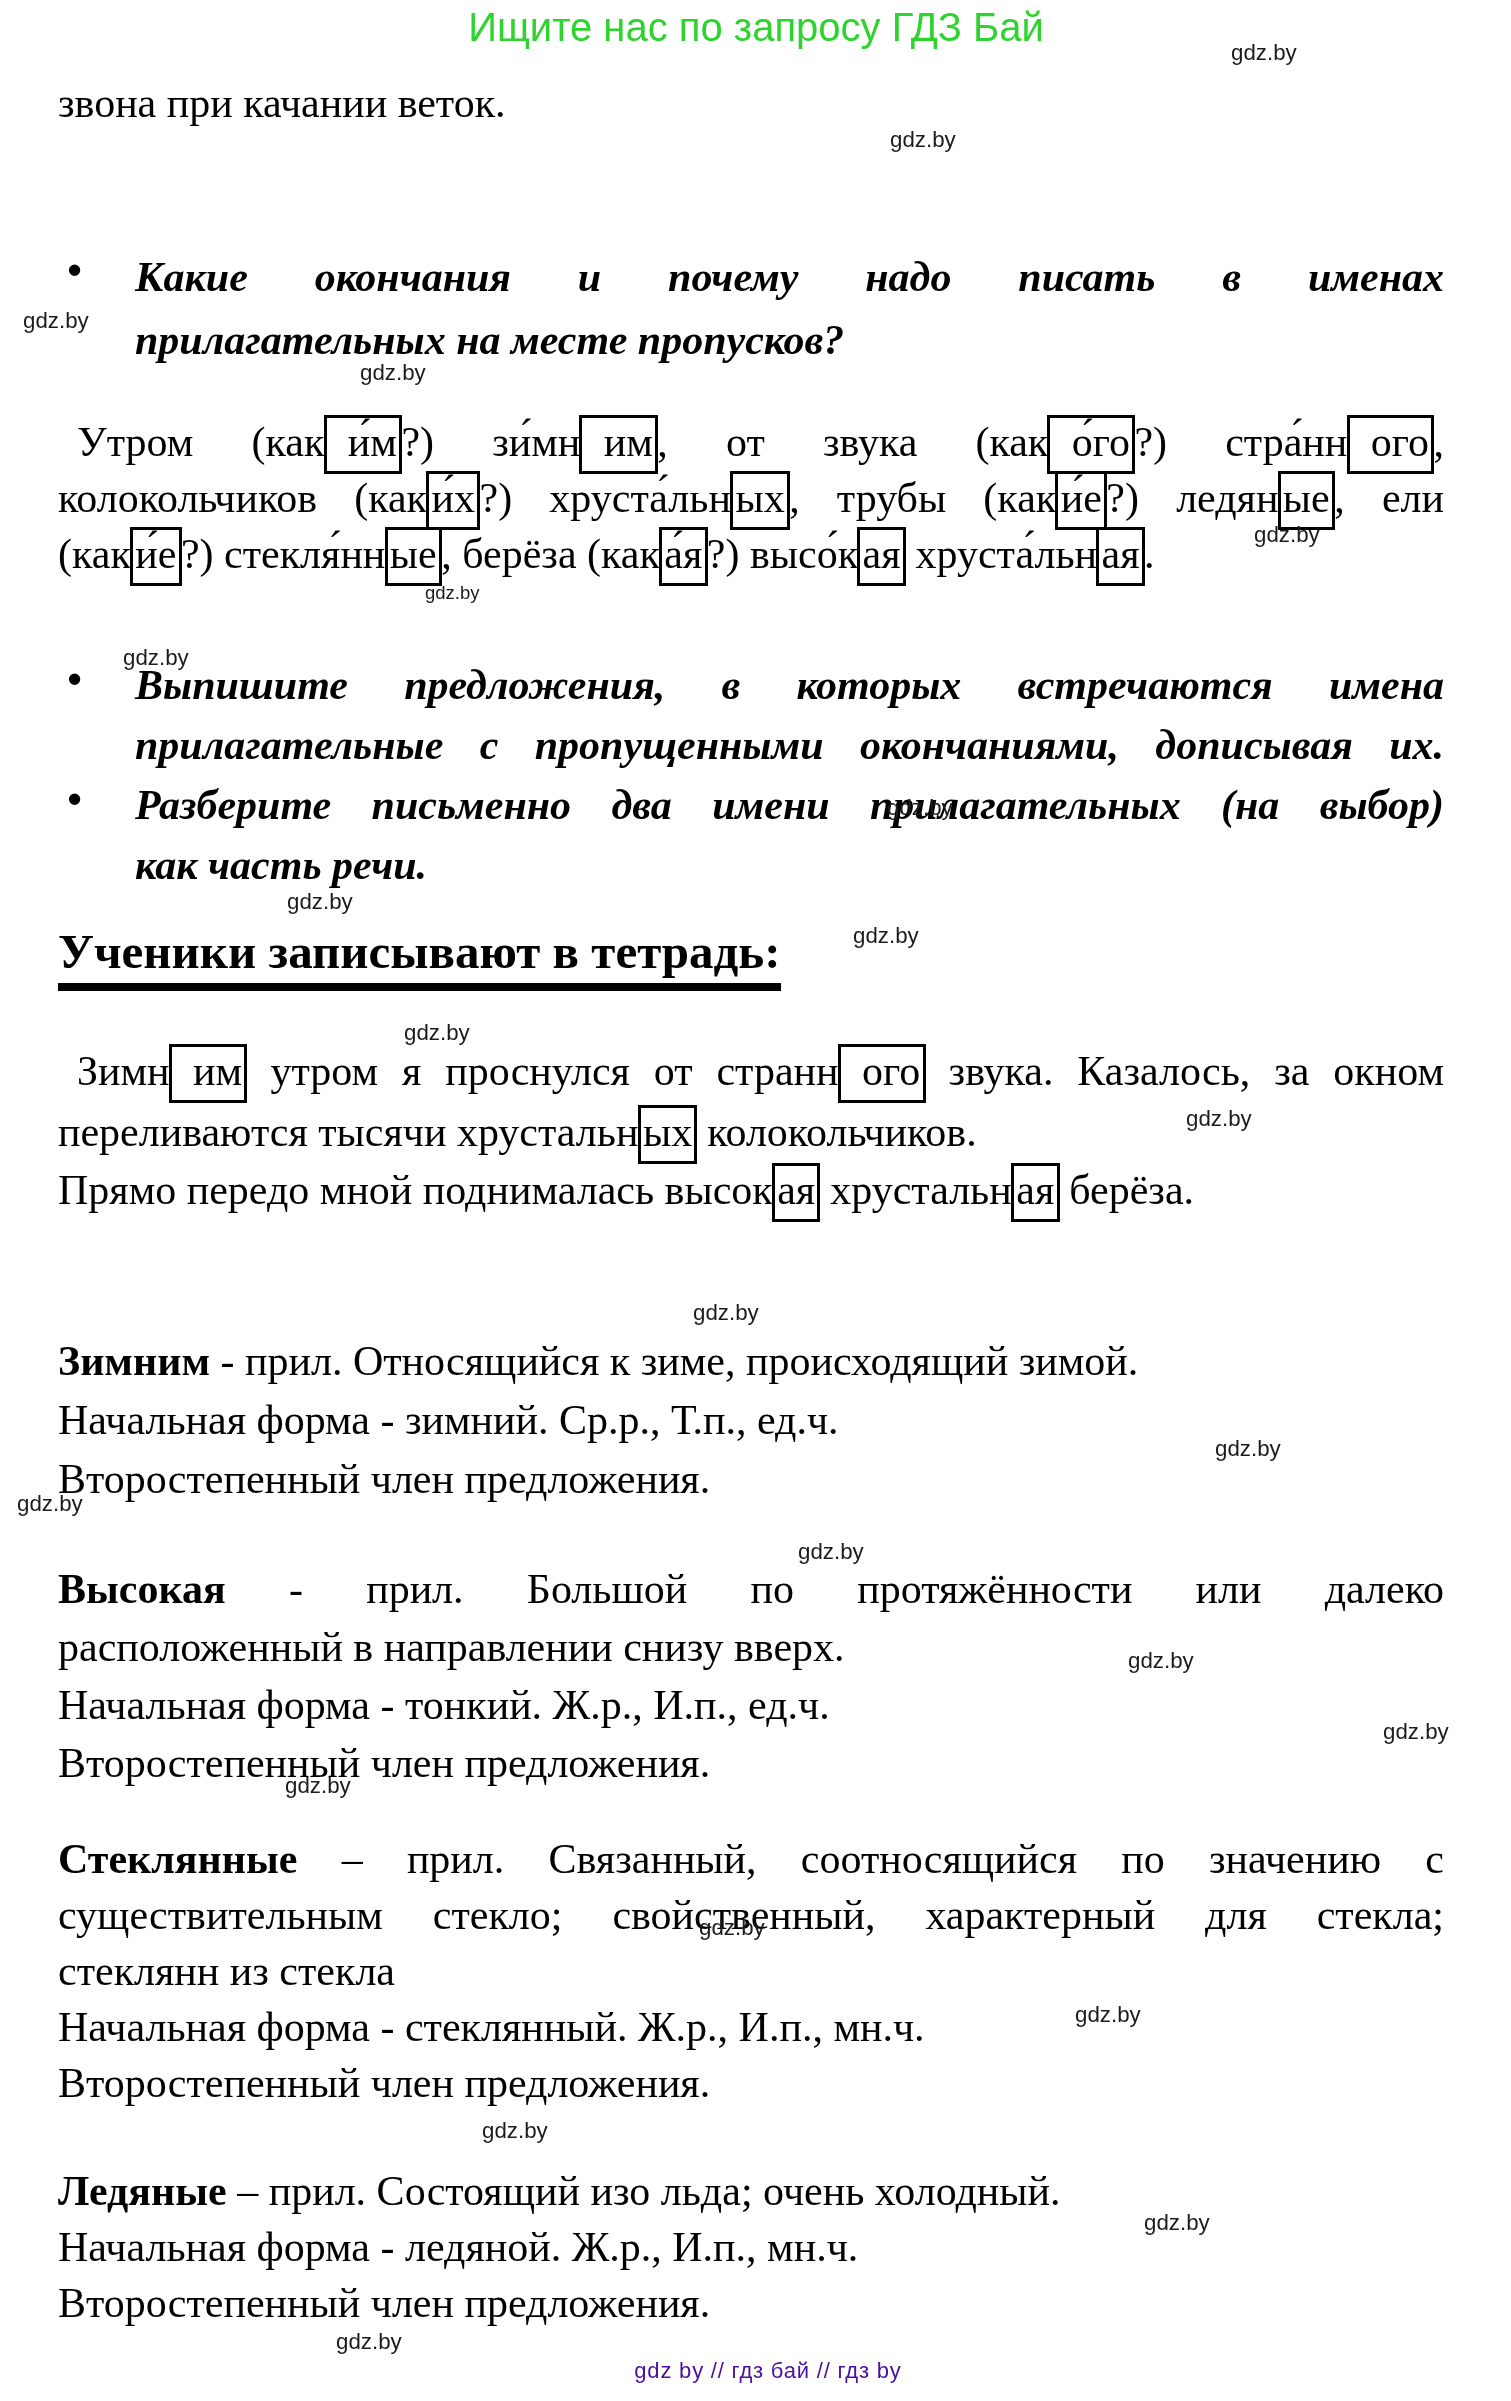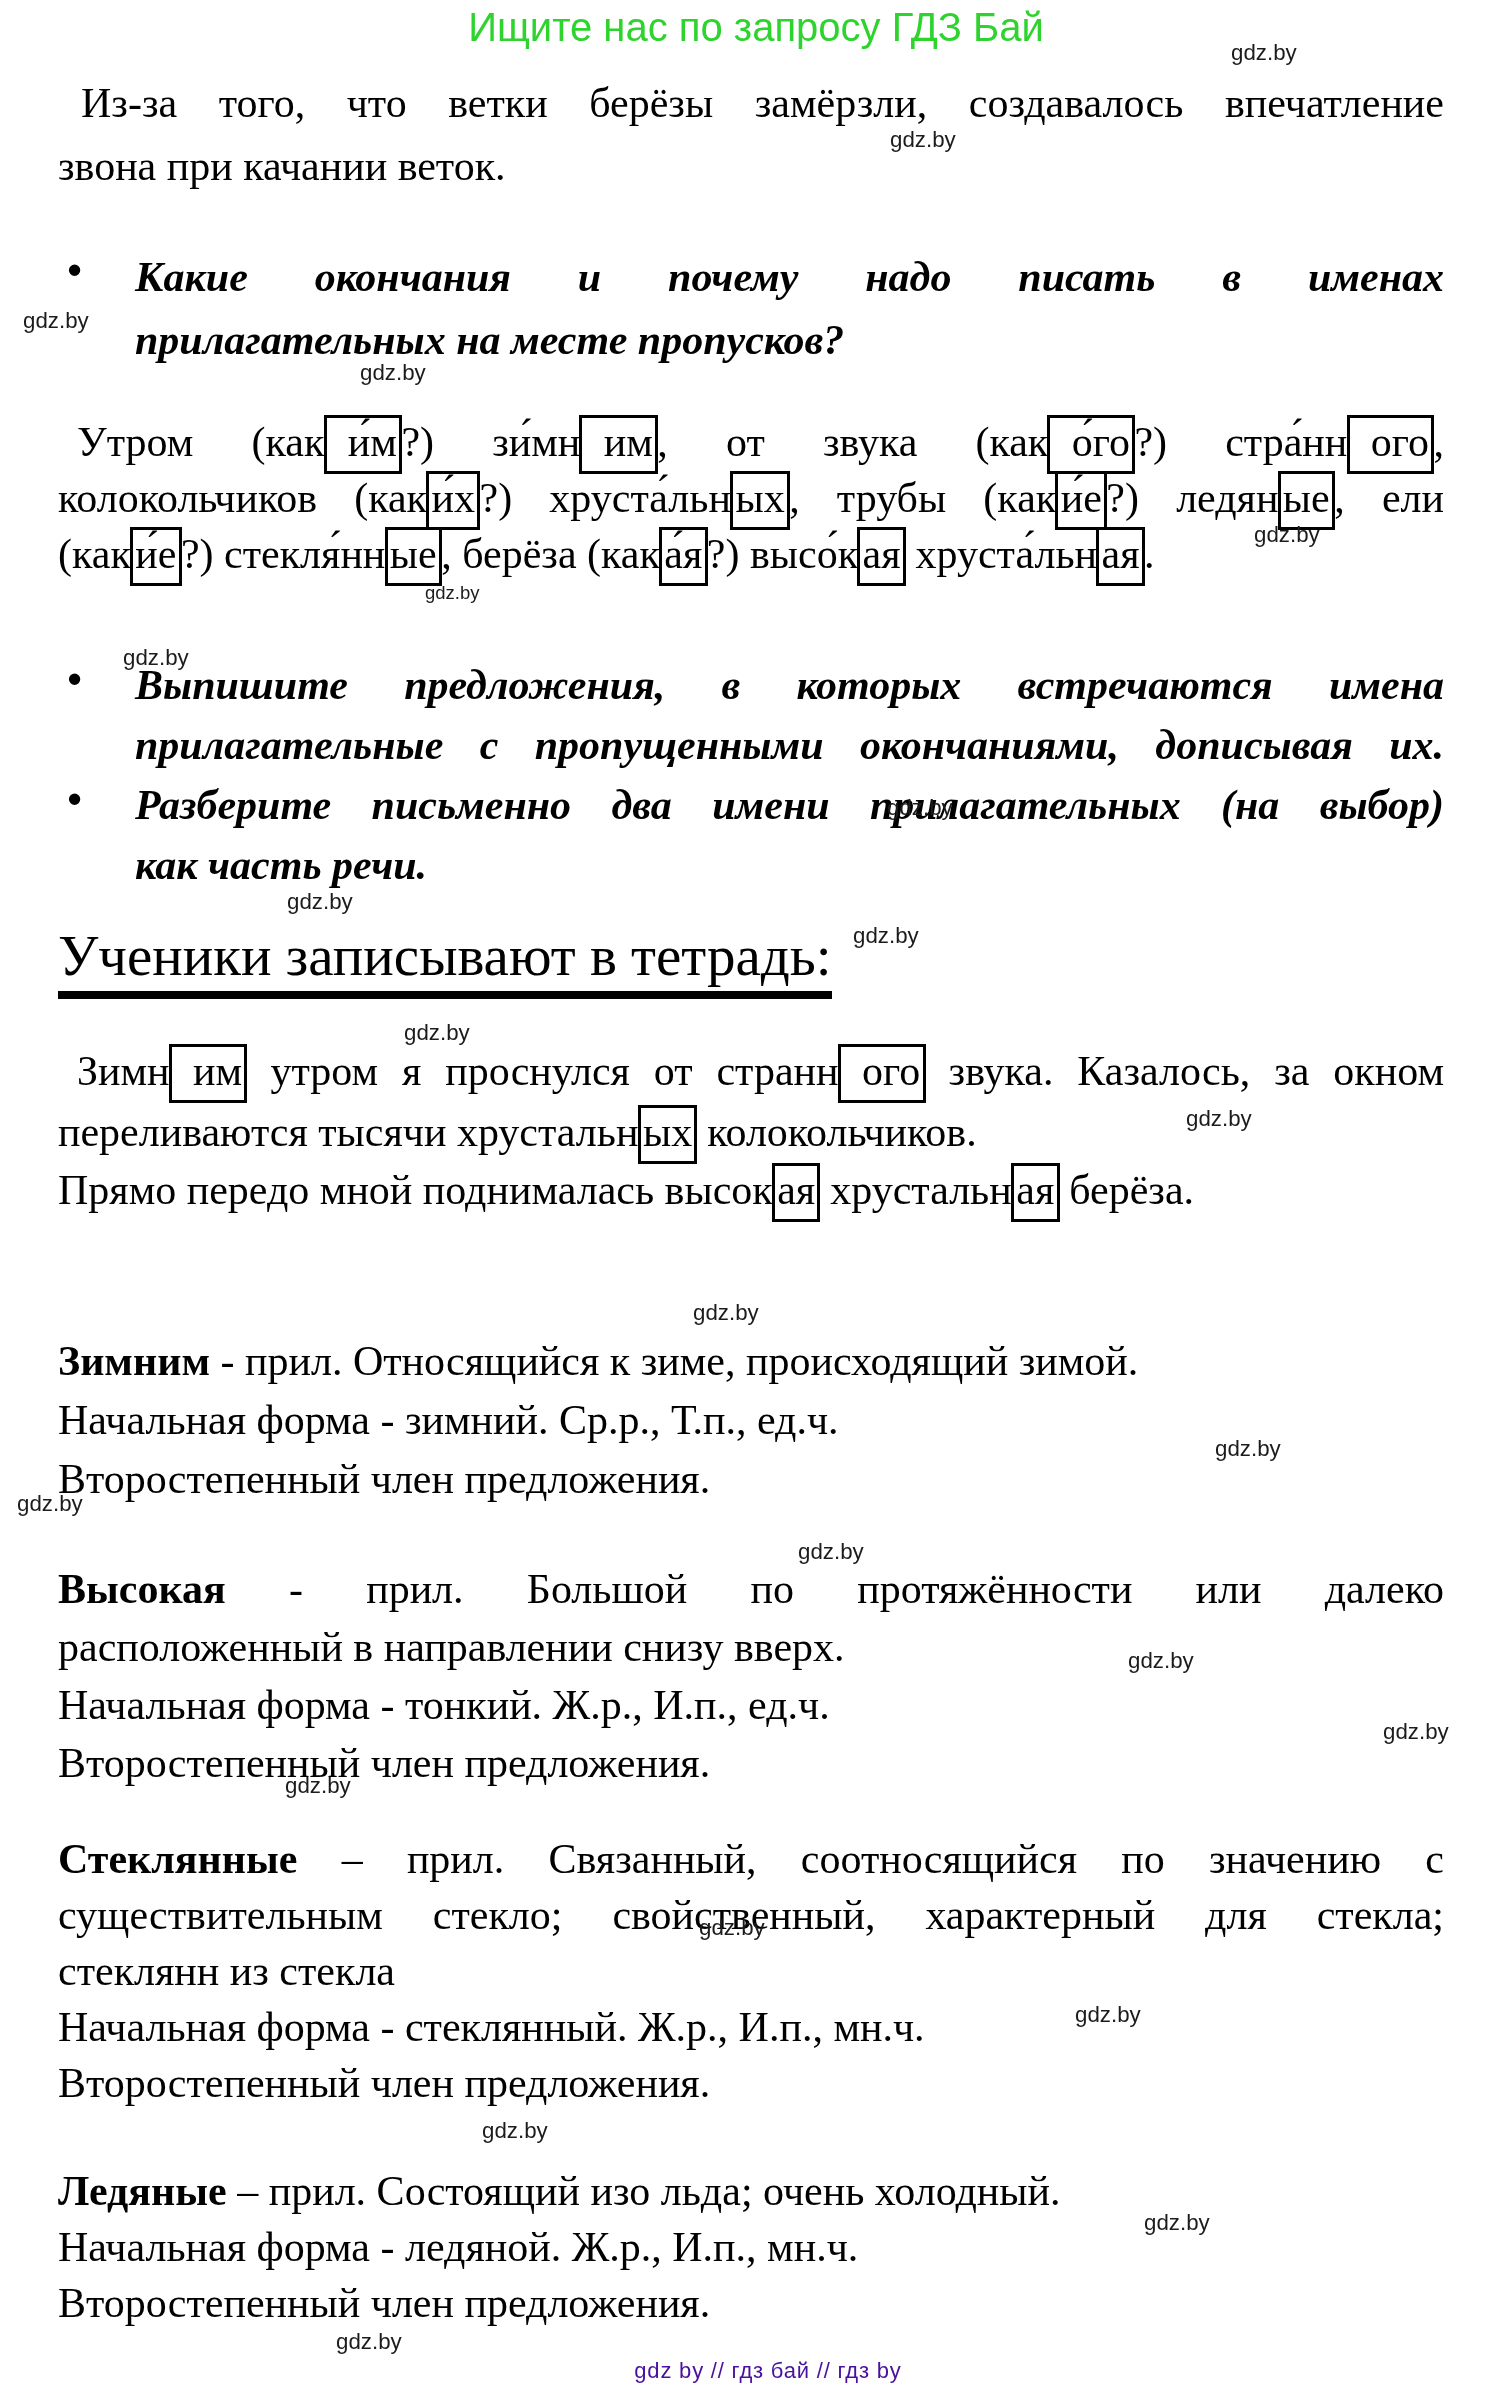--- a/index.html
+++ b/index.html
@@ -23,32 +23,31 @@
   .lh77 .line{line-height:59px;}
   .lh78 .line{line-height:60px;}
   .lh79 .line{line-height:61px;}
   .bolditalic{font-weight:bold;font-style:italic;}
   .b{font-weight:bold;}
   .bullet-row{display:flex;align-items:flex-start;}
   .bullet-col{flex:0 0 77px;padding-left:9.2px;box-sizing:border-box;font-style:normal;}
   .bullet-text{flex:1 1 auto;min-width:0;}
   .box{display:inline-block;border:3.1px solid #000;padding:3.1px 2.3px 7.7px;
        margin:-6.2px -0.8px -10.8px;line-height:1;vertical-align:baseline;font-family:Liberation Serif, serif;}
-  .heading{display:inline-block;font-weight:normal;font-size:57px;
+  .heading{display:inline-block;font-weight:bold;font-size:49px;
            border-bottom:8.5px solid #000;padding-bottom:3.1px;}
 </style>
 </head>
 <body>
 
 <div id="page">
 
   <div class="abs promo" style="top:4.6px;left:0;">Ищите нас по запросу ГДЗ Бай</div>
 
   <div class="sec" style="top:72px;">
-    <div class="line j ind30">Из-за того, что ветки берёзы замёрзли, создавалось впечатление</div>
     <div class="line">звона при качании веток.</div>
   </div>
 
   <div class="sec bolditalic" style="top:246px;">
     <div class="bullet-row">
       <span class="bullet-col">•</span>
       <span class="bullet-text line j">Какие окончания и почему надо писать в именах</span>
     </div>
     <div class="bullet-row">
       <span class="bullet-col"></span>

